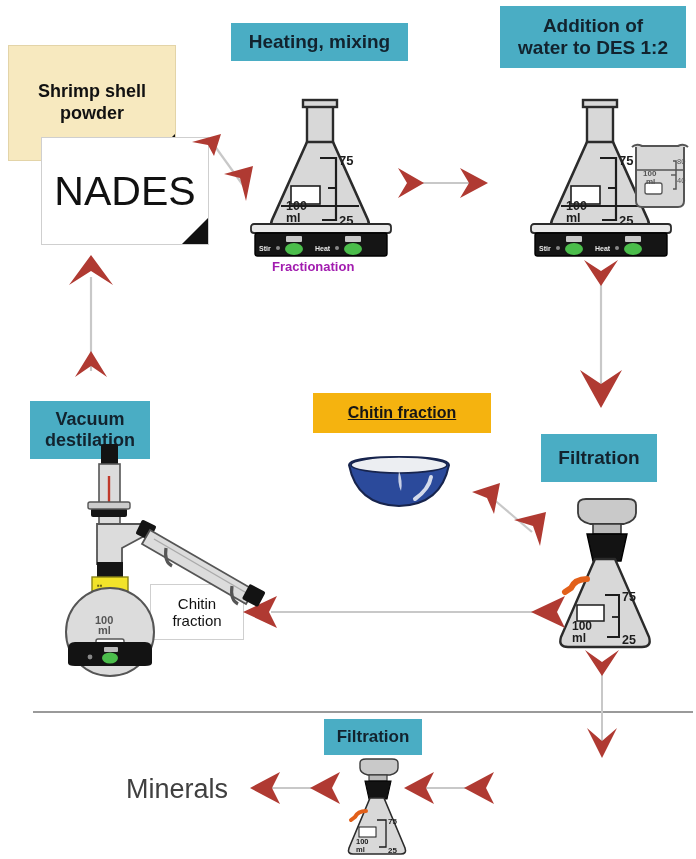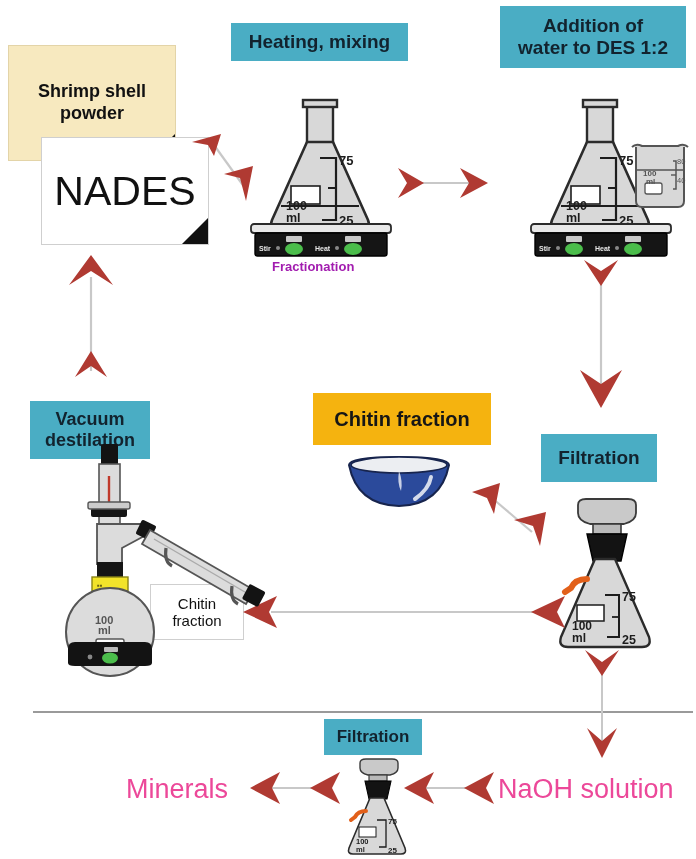--- a/index.html
+++ b/index.html
@@ -55,21 +55,21 @@
     background:#f5b30f;
     color:#161616;
     font-weight:bold;
     display:flex;
     align-items:center;
     justify-content:center;
     text-align:center;
     box-sizing:border-box;
   }
   .plainlabel{
-    color:#ec4899;
+    color:#404040;
     display:flex;
     align-items:center;
     box-sizing:border-box;
     white-space:nowrap;
   }
   .corner-tri{
     position:absolute;
     right:0;bottom:0;
     width:0;height:0;
     border-left:26px solid transparent;
@@ -232,21 +232,21 @@
 
     <path d="M60 98 L74 98 L74 140 L62 140" fill="none" stroke="#1d1d1d" stroke-width="2"></path>
     <line x1="74" y1="120" x2="67" y2="120" stroke="#1d1d1d" stroke-width="1.8"></line>
     <rect x="32" y="108" width="27" height="16" fill="#ffffff" stroke="#1d1d1d" stroke-width="1.5"></rect>
     <text x="27" y="133" font-family="Liberation Sans, sans-serif" font-size="12" font-weight="bold" fill="#1d1d1d">100</text>
     <text x="27" y="145" font-family="Liberation Sans, sans-serif" font-size="12" font-weight="bold" fill="#1d1d1d">ml</text>
     <text x="77" y="104" font-family="Liberation Sans, sans-serif" font-size="12.5" font-weight="bold" fill="#1d1d1d">75</text>
     <text x="77" y="147" font-family="Liberation Sans, sans-serif" font-size="12.5" font-weight="bold" fill="#1d1d1d">25</text>
   </svg>
 
-  <div class="abs goldbox" style="left:313px;top:393px;width:178px;height:52px;font-size:20px;">
+  <div class="abs goldbox" style="left:313px;top:393px;width:178px;height:40px;font-size:16px;text-decoration:underline;">
     <span>Chitin fraction</span>
   </div>
 
   <svg class="abs" style="left:345px;top:455px;" width="108" height="54" viewBox="0 0 108 54">
     <path d="M4 10 Q4 2 54 2 Q104 2 104 10 Q96 50 54 51 Q12 50 4 10 Z" fill="#2b4a9b" stroke="#17244d" stroke-width="2"></path>
     <ellipse cx="54" cy="10" rx="48" ry="8" fill="#eceef2" stroke="#17244d" stroke-width="1.6"></ellipse>
     <path d="M54 16 Q58 26 56 36 Q52 28 54 16 Z" fill="#ffffff" opacity="0.75"></path>
     <path d="M86 22 Q84 34 70 44" fill="none" stroke="#ffffff" stroke-width="4" stroke-linecap="round" opacity="0.8"></path>
   </svg>
 
@@ -339,23 +339,20 @@
     <text x="16" y="86" font-family="Liberation Sans, sans-serif" font-size="7.5" font-weight="bold" fill="#1d1d1d">100</text>
     <text x="16" y="94" font-family="Liberation Sans, sans-serif" font-size="7.5" font-weight="bold" fill="#1d1d1d">ml</text>
     <text x="48" y="66" font-family="Liberation Sans, sans-serif" font-size="8" font-weight="bold" fill="#1d1d1d">75</text>
     <text x="48" y="95" font-family="Liberation Sans, sans-serif" font-size="8" font-weight="bold" fill="#1d1d1d">25</text>
   </svg>
 
   <div class="abs plainlabel" style="left:126px;top:770px;height:38px;font-size:27px;">
     <span>Minerals</span>
   </div>
 
-  <div class="abs plainlabel" style="left:498px;top:770px;height:38px;font-size:27px;">
-    <span>NaOH solution</span>
-  </div>
 
   <svg class="abs" style="left:250px;top:770px;" width="92" height="36" viewBox="0 0 92 36">
     <line x1="18" y1="18" x2="72" y2="18" stroke="#c8c8c8" stroke-width="2"></line>
     <path d="M0 18 L30 2 L22 18 L30 34 Z" fill="#b03a32"></path>
     <path d="M60 18 L90 2 L82 18 L90 34 Z" fill="#b03a32"></path>
   </svg>
 
   <svg class="abs" style="left:404px;top:770px;" width="92" height="36" viewBox="0 0 92 36">
     <line x1="18" y1="18" x2="72" y2="18" stroke="#c8c8c8" stroke-width="2"></line>
     <path d="M0 18 L30 2 L22 18 L30 34 Z" fill="#b03a32"></path>

